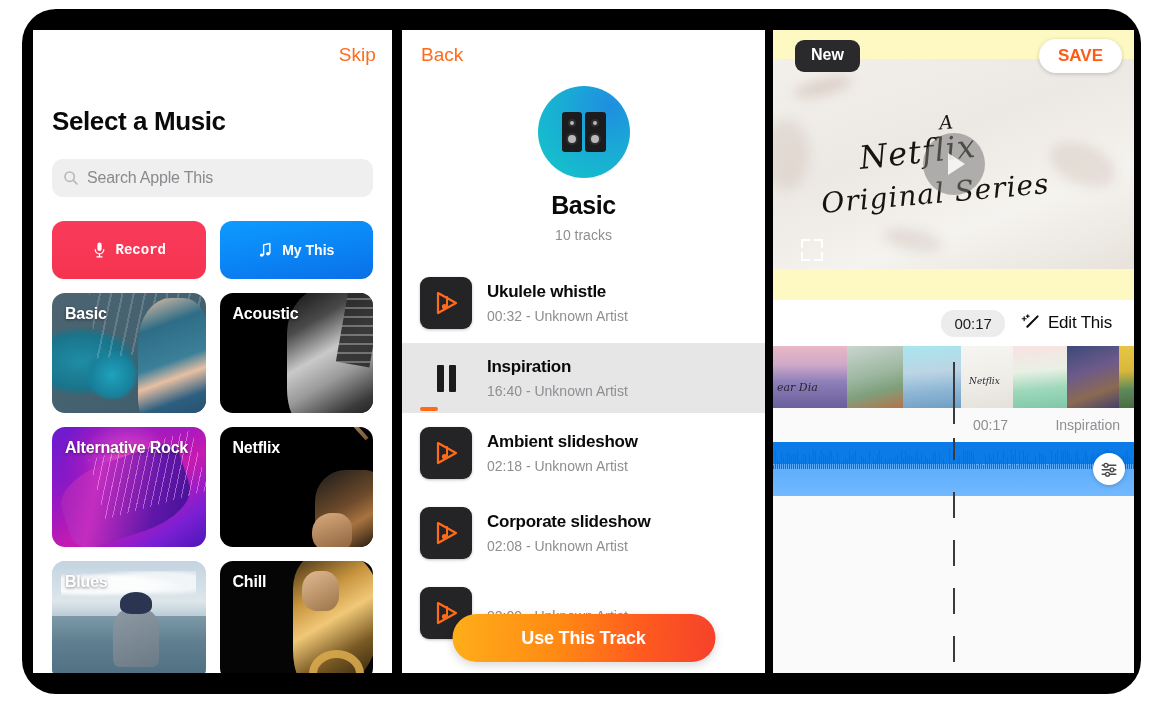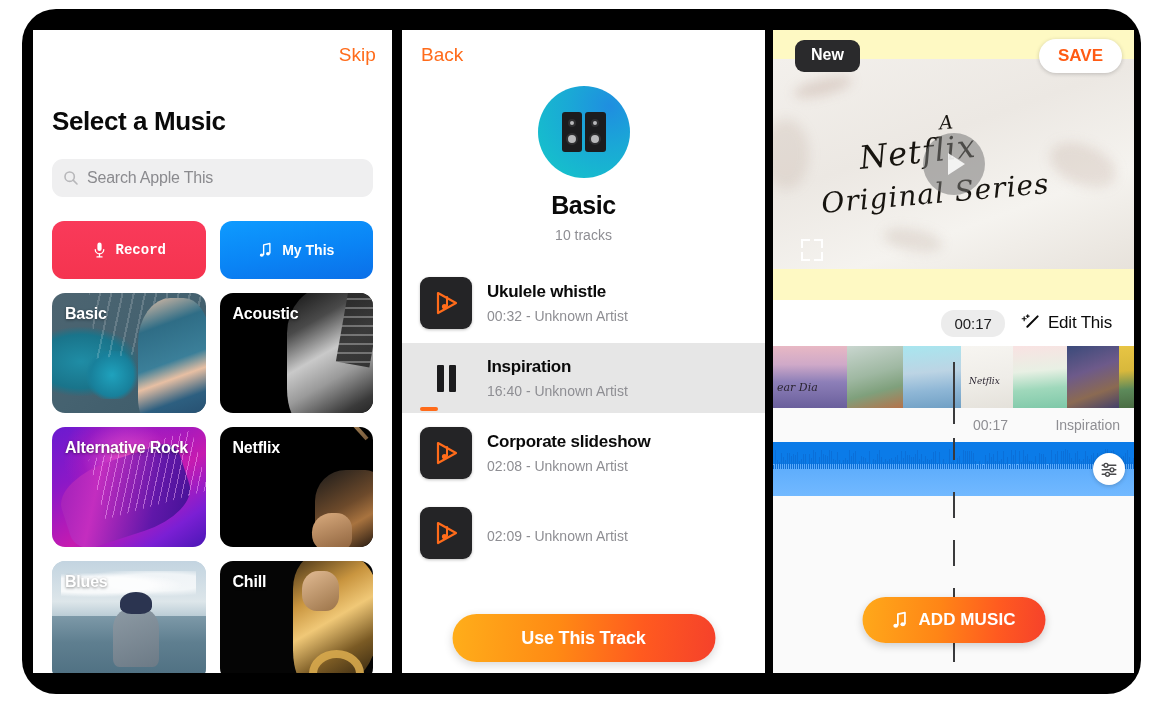--- a/index.html
+++ b/index.html
@@ -347,20 +347,33 @@
             <span></span>
             <span></span>
           </div>
         <div>
           <div class="t-name">Inspiration</div>
           <div class="t-meta">16:40 - Unknown Artist</div>
         </div>
         <div class="t-prog"></div>
       </div>
 
+      <div class="track">
+        <div class="thumb">
+          <svg viewBox="0 0 30 30">
+            <path d="M7 5 L25 15 L7 25 Z" fill="none" stroke="#FF6B1A" stroke-width="2.2" stroke-linejoin="round"></path>
+            <path d="M16 9v9" stroke="#FF6B1A" stroke-width="2" stroke-linecap="round"></path>
+            <circle cx="13.5" cy="18.5" r="2.6" fill="#FF6B1A"></circle>
+          </svg>
+        </div>
+        <div>
+          <div class="t-name">Ambient slideshow</div>
+          <div class="t-meta">02:18 - Unknown Artist</div>
+        </div>
+      </div>
 
       <div class="track">
         <div class="thumb">
           <svg viewBox="0 0 30 30">
             <path d="M7 5 L25 15 L7 25 Z" fill="none" stroke="#FF6B1A" stroke-width="2.2" stroke-linejoin="round"></path>
             <path d="M16 9v9" stroke="#FF6B1A" stroke-width="2" stroke-linecap="round"></path>
             <circle cx="13.5" cy="18.5" r="2.6" fill="#FF6B1A"></circle>
           </svg>
         </div>
         <div>
@@ -641,23 +654,15 @@
 
       <div class="playhead seg">
         <i style="top:0;height:62px;"></i>
         <i style="top:76px;height:22px;"></i>
         <i style="top:130px;height:26px;"></i>
         <i style="top:178px;height:26px;"></i>
         <i style="top:226px;height:26px;"></i>
         <i style="top:274px;height:26px;"></i>
       </div>
 
-      <div class="add-music">
-        <svg viewBox="0 0 24 26">
-          <path d="M9 20V4l10-2.2v16" fill="none" stroke="#fff" stroke-width="2.4" stroke-linejoin="round"></path>
-          <ellipse cx="6" cy="20.4" rx="3.4" ry="2.9" fill="#fff"></ellipse>
-          <ellipse cx="16" cy="18.2" rx="3.4" ry="2.9" fill="#fff"></ellipse>
-        </svg>
-        <span>ADD MUSIC</span>
-      </div>
     </div>
   </div>
 </div>
 
 </body></html>

